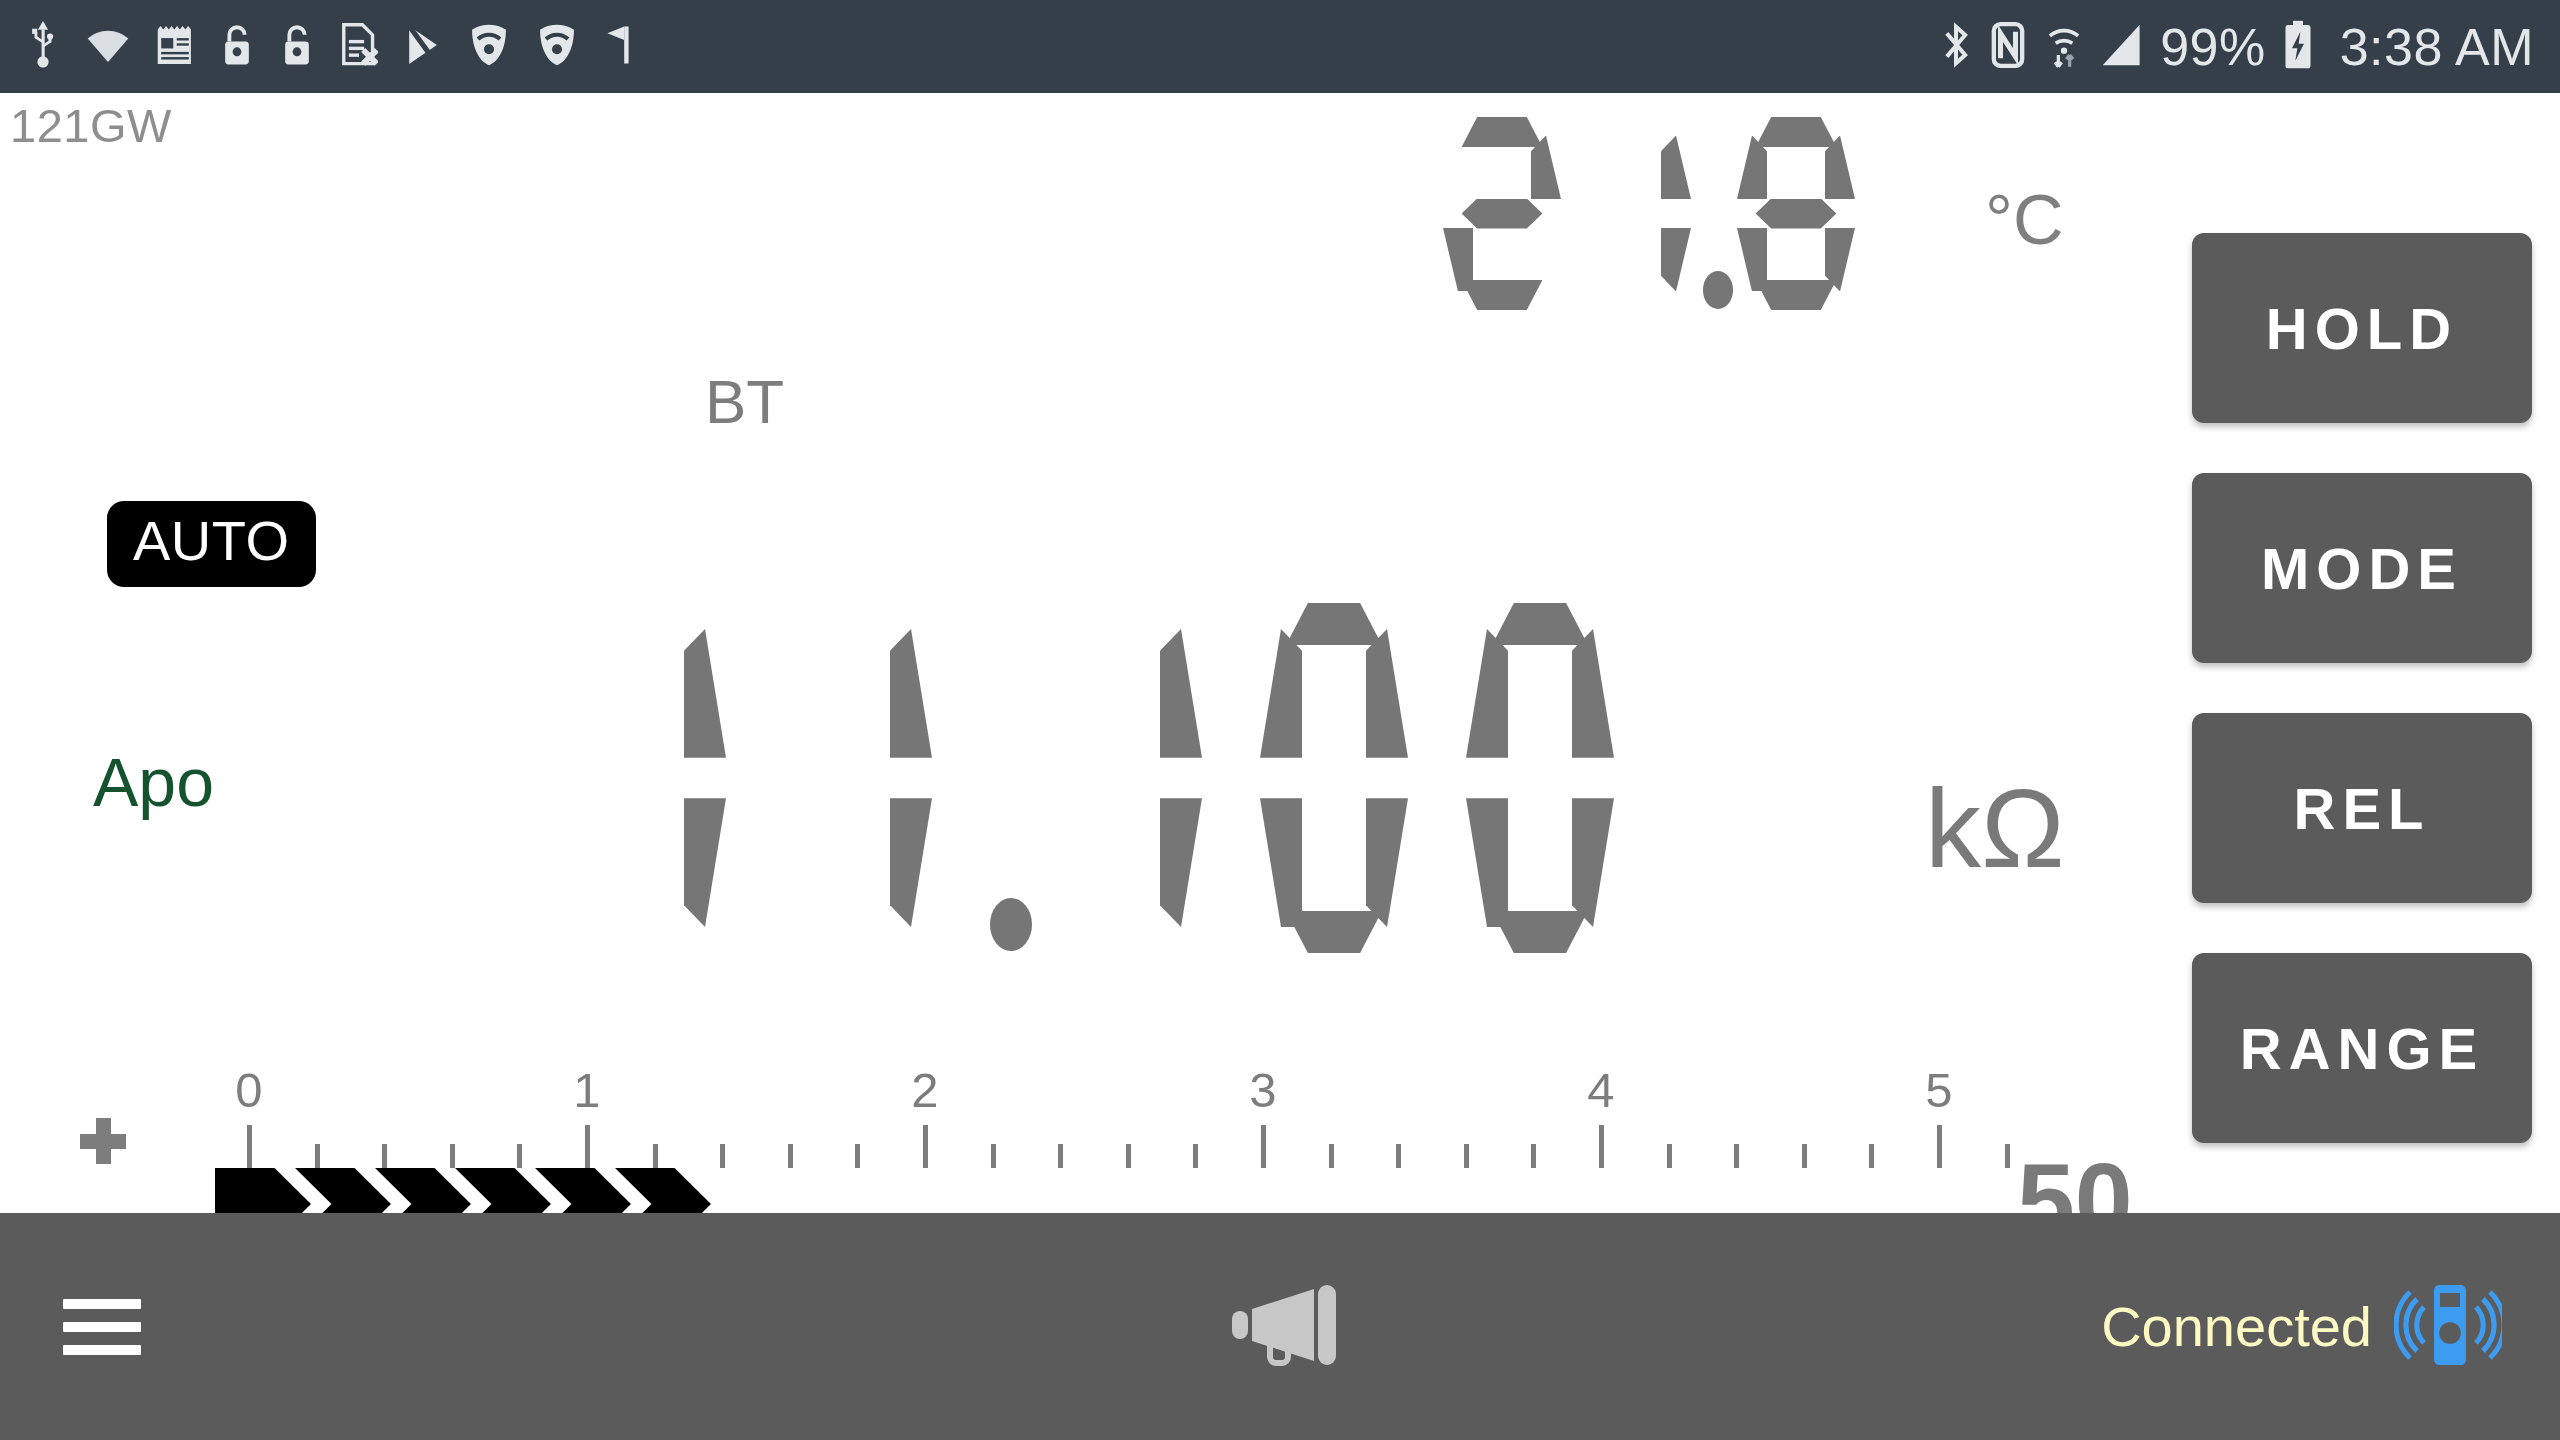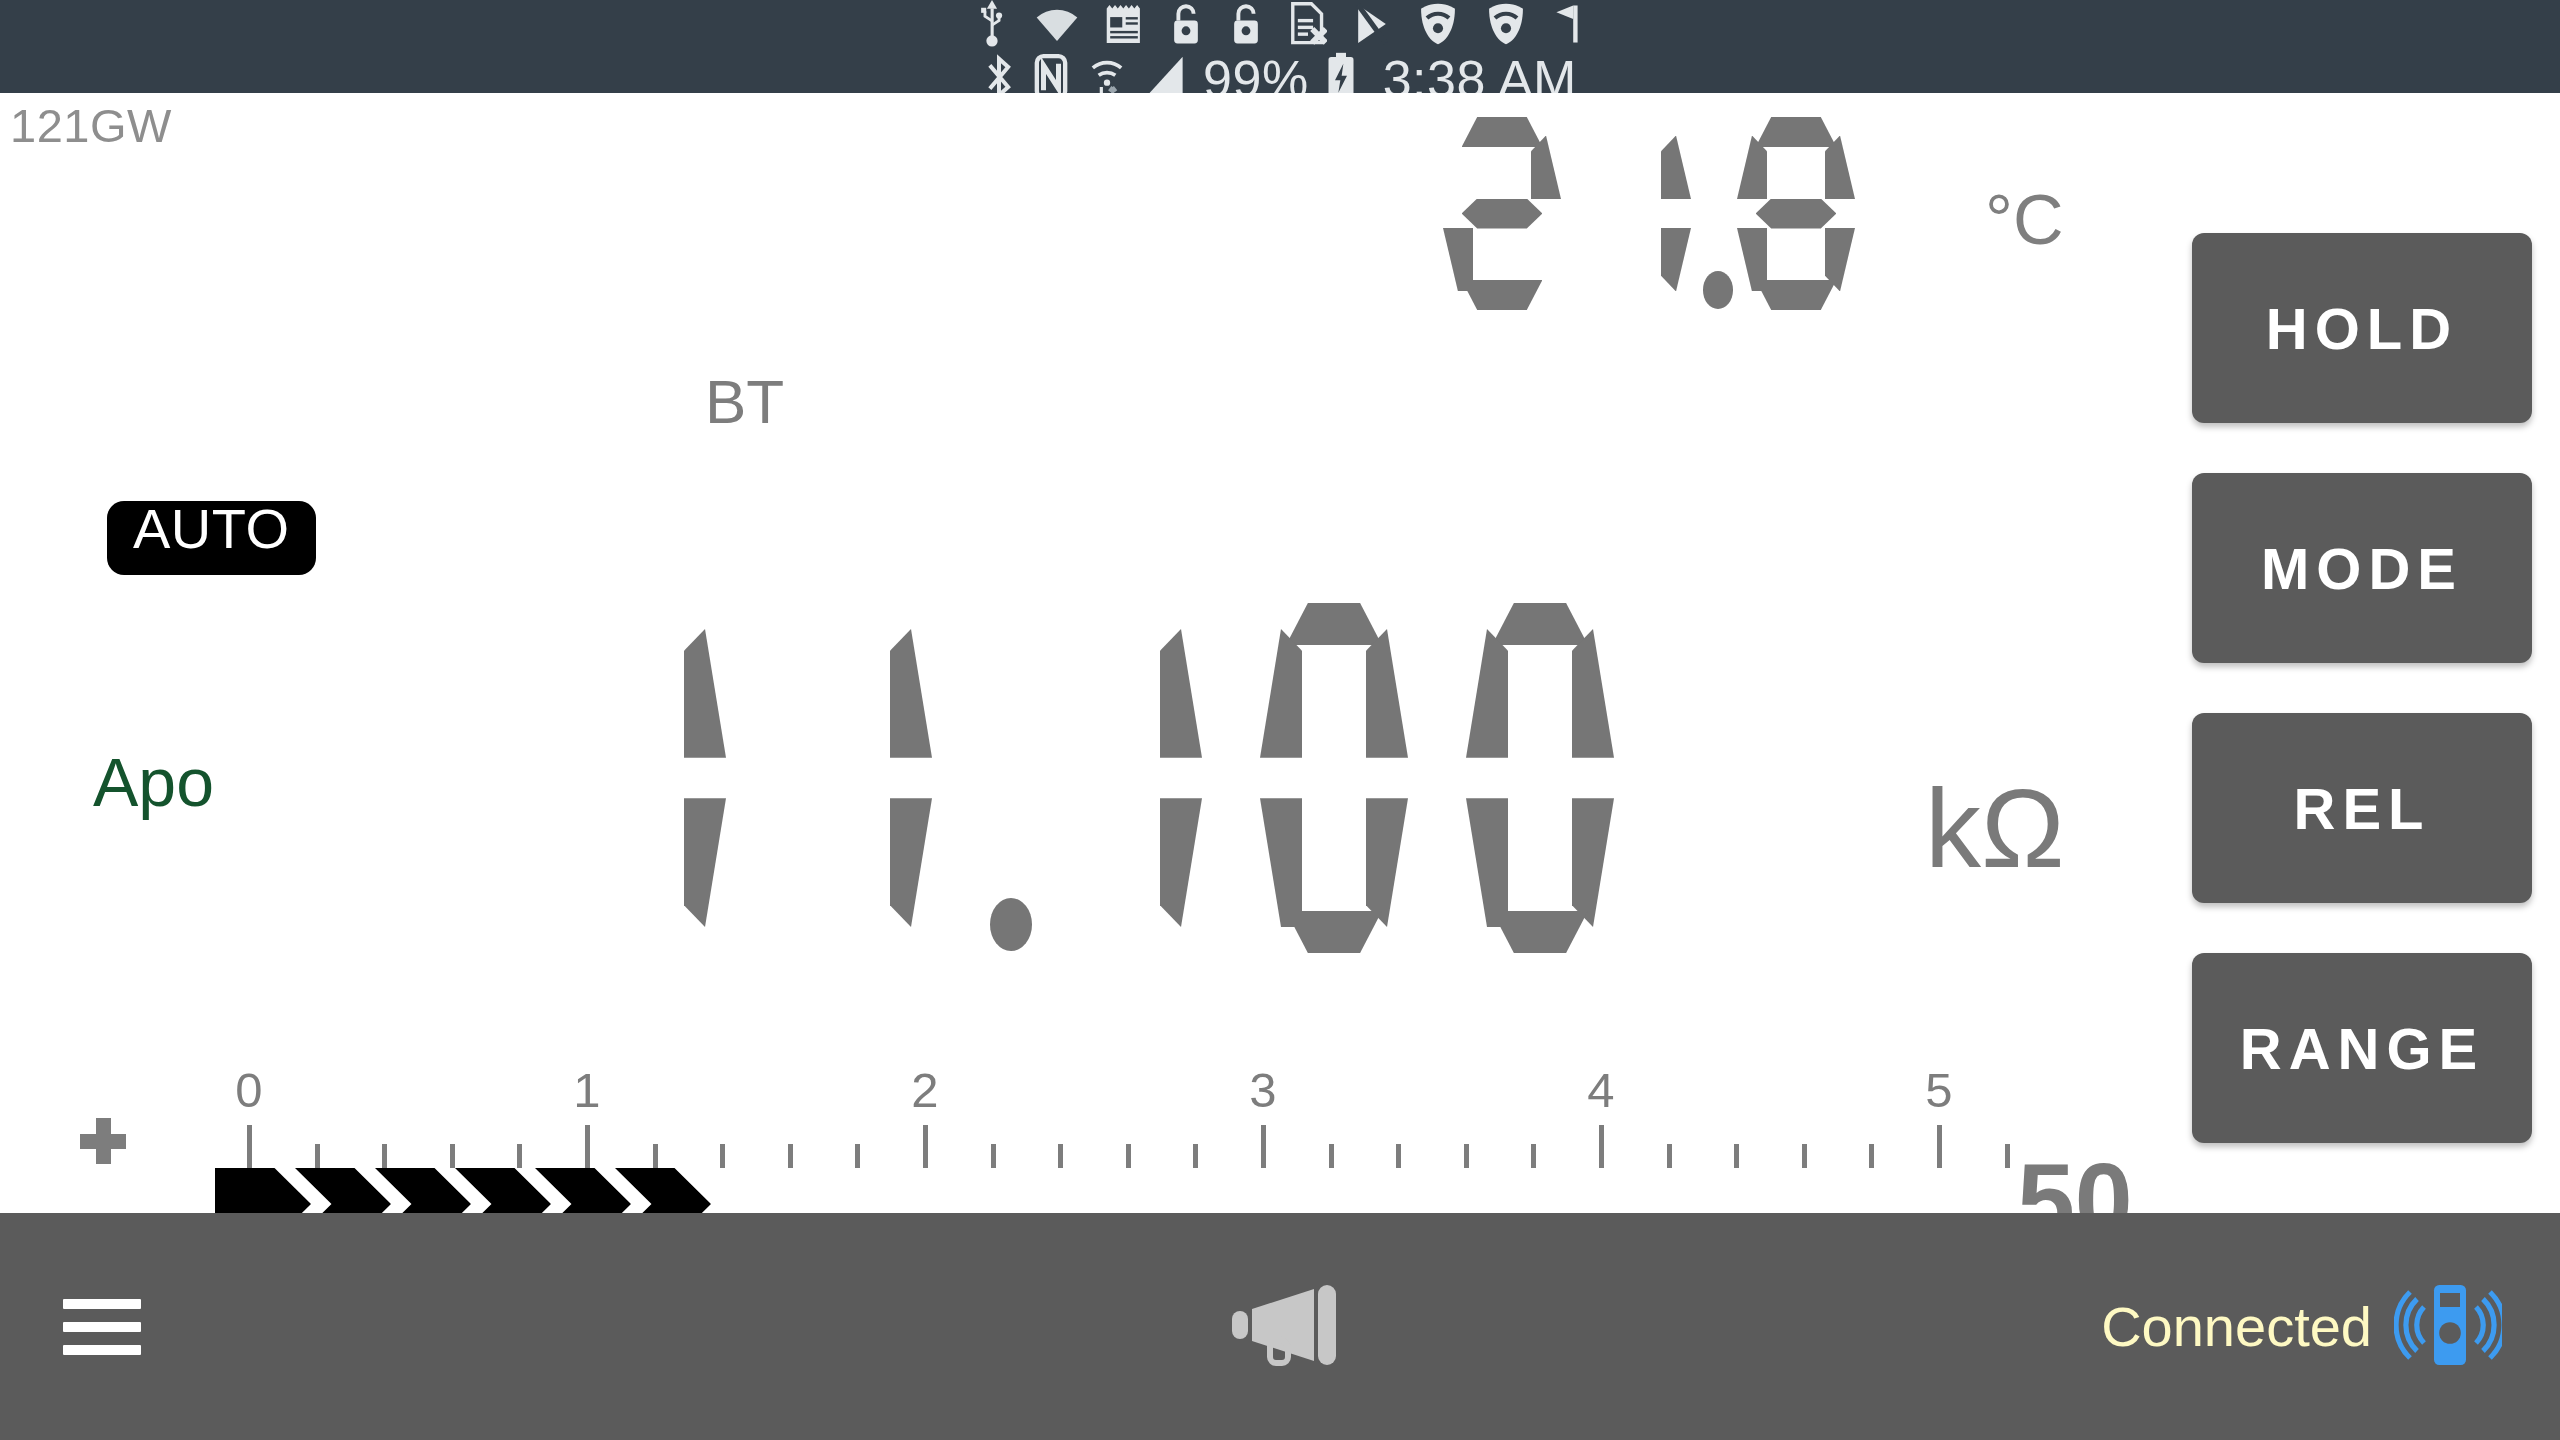--- a/index.html
+++ b/index.html
@@ -9,21 +9,21 @@
     font-family:"Liberation Sans", sans-serif;
     -webkit-font-smoothing:antialiased;
   }
   #app{position:relative;width:2560px;height:1440px;}
 
   
   .statusbar{
     position:absolute;left:0;top:0;width:2560px;height:93px;
     background:#343f49;
     display:flex;align-items:center;justify-content:space-between;
-    padding:0 26px;box-sizing:border-box;flex-direction:column;
+    padding:0 26px;box-sizing:border-box;
   }
   .sb-left,.sb-right{display:flex;align-items:center;}
   .sb-left{gap:26px;}
   .sb-right{gap:17px;}
   .sb-ico{display:block;}
   .sb-text{
     color:#e3e7ea;font-size:52px;font-weight:400;letter-spacing:0.5px;
     line-height:1;white-space:nowrap;
   }
   .sb-clock{margin-left:10px;}
@@ -40,21 +40,21 @@
   }
 
   
   .ind-bt{
     position:absolute;left:705px;top:278px;
     font-size:62px;color:#7d7d7d;font-weight:400;line-height:1;
   }
   .ind-auto{
     position:absolute;left:107px;top:408px;
     background:#000000;border-radius:17px;
-    padding:0 26px 18px 26px;
+    padding:12px 26px 18px 26px;
     color:#ffffff;font-size:56px;font-weight:400;line-height:1;
     letter-spacing:0.5px;
   }
   .ind-apo{
     position:absolute;left:93px;top:655px;
     font-size:68px;color:#14532d;font-weight:400;line-height:1;
   }
 
   
   .lcd{position:absolute;display:flex;align-items:flex-start;}

